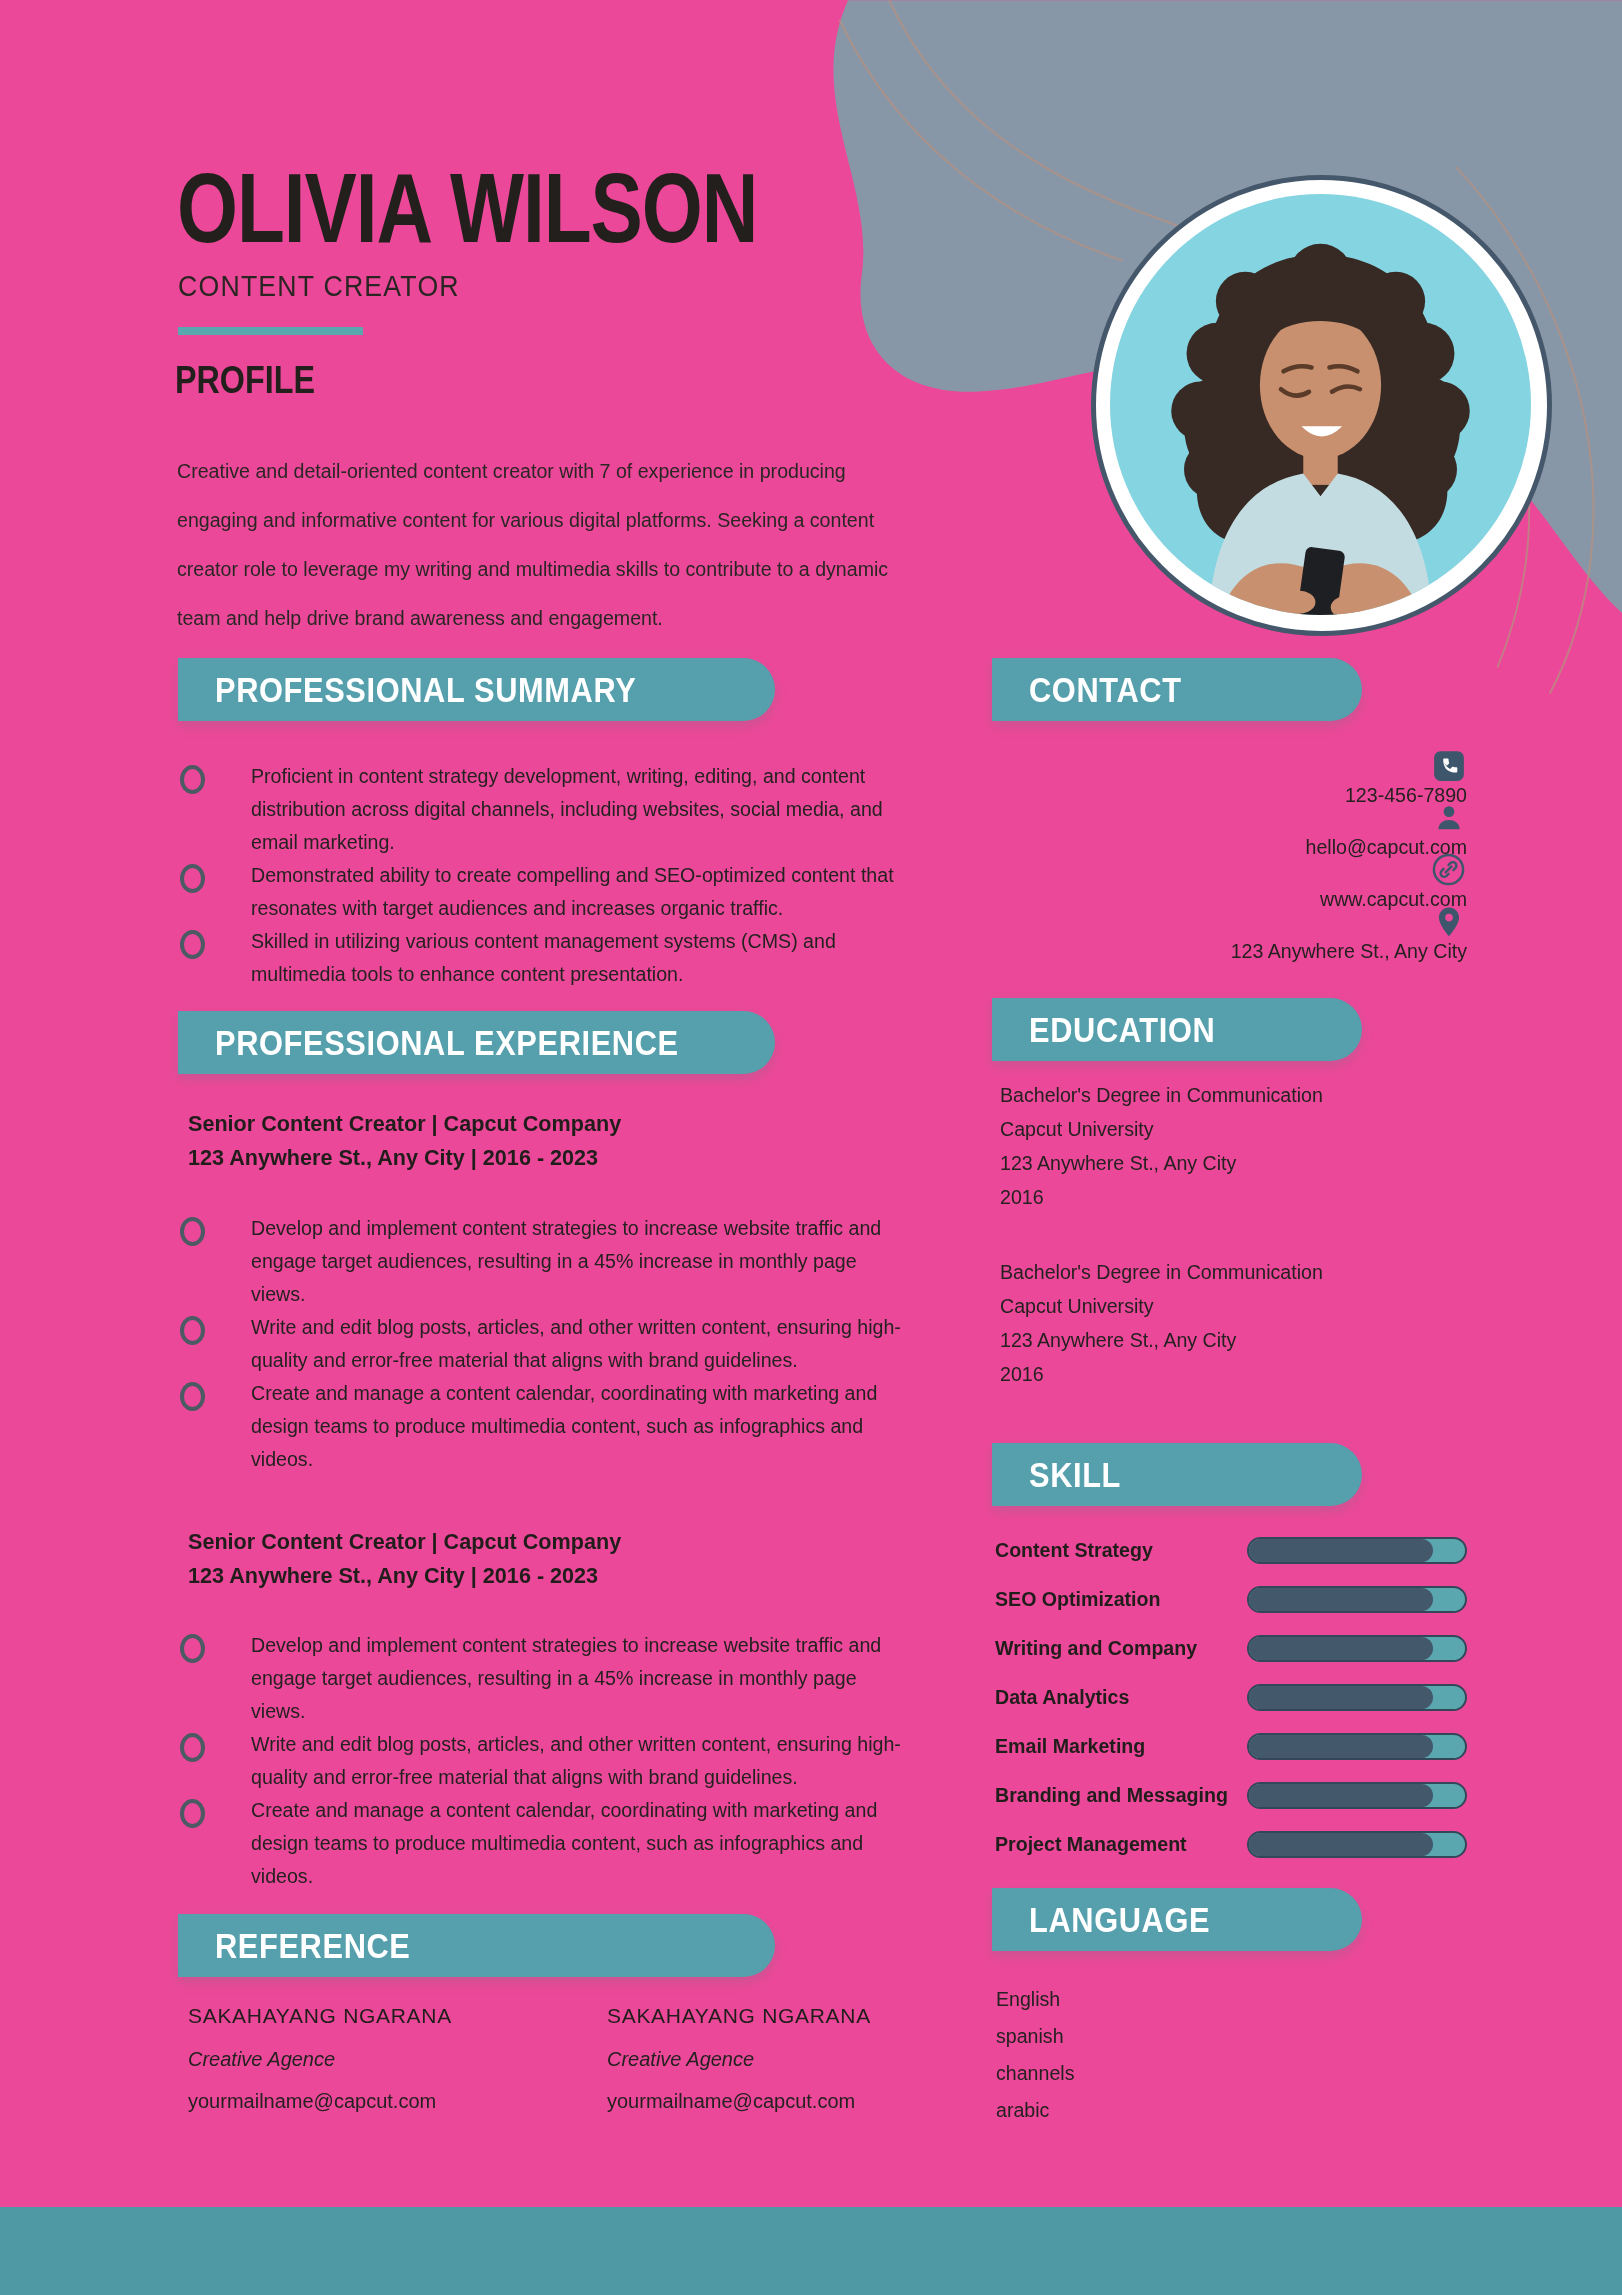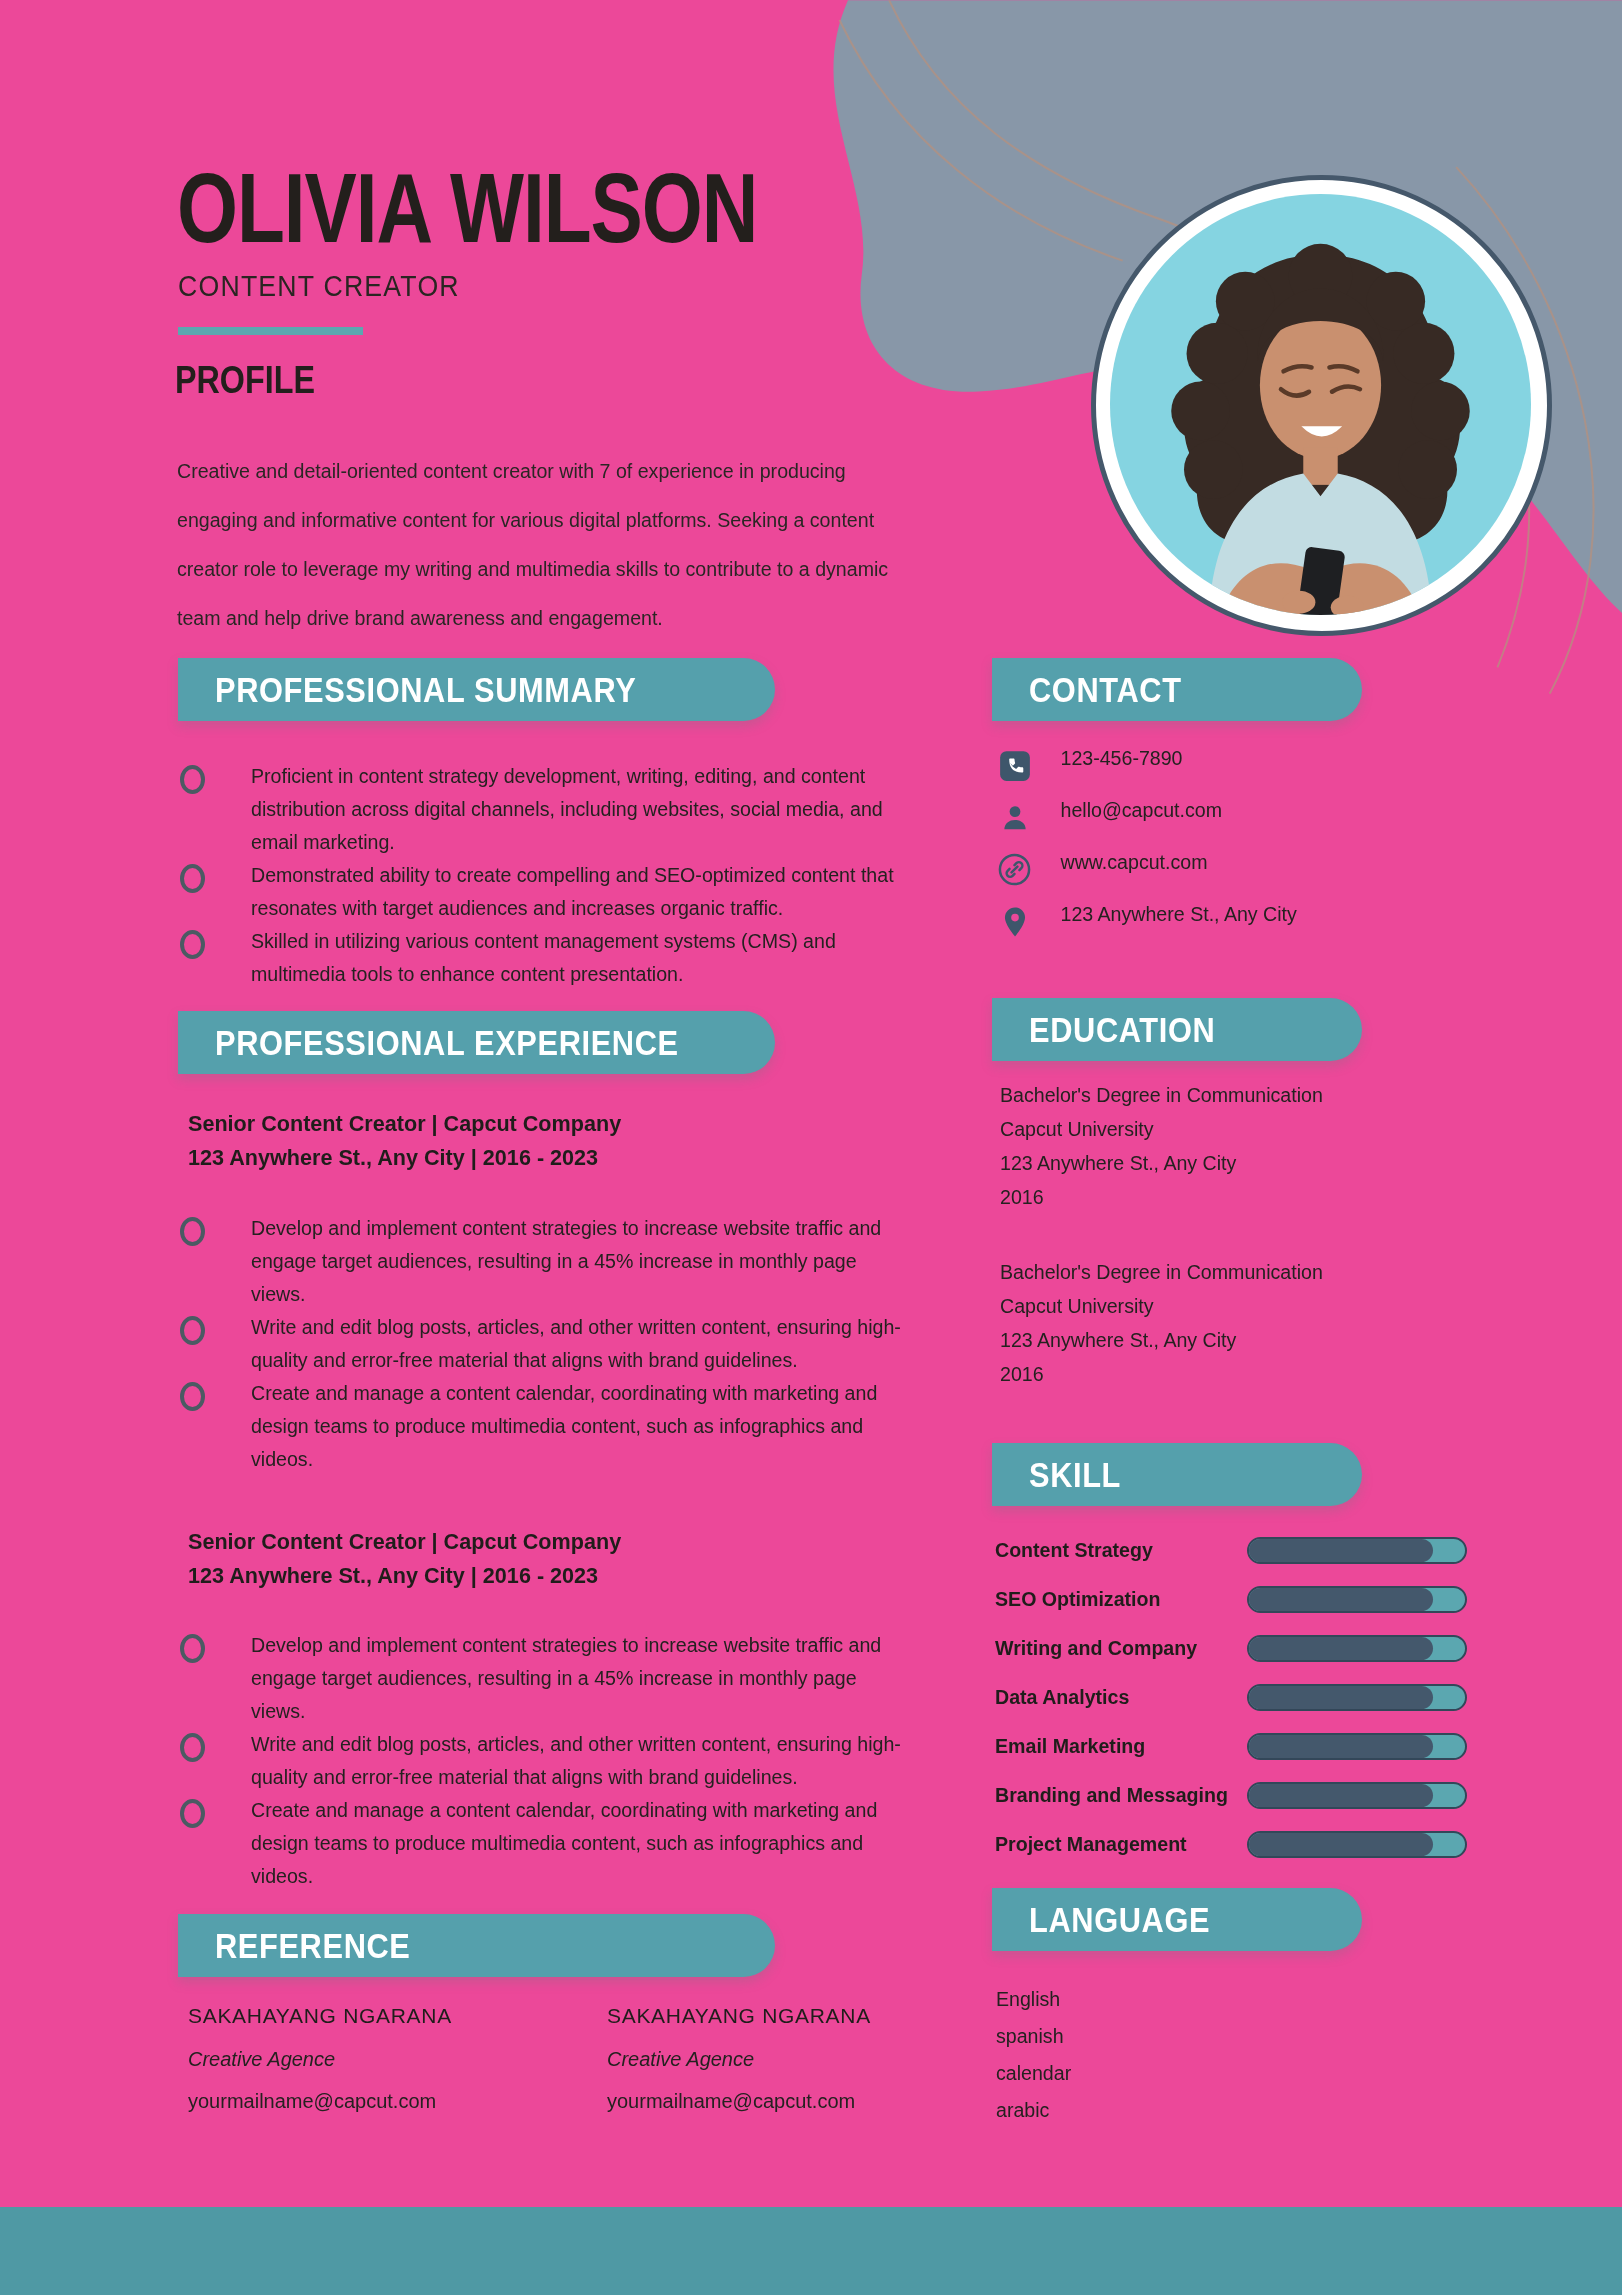--- a/index.html
+++ b/index.html
@@ -29,21 +29,21 @@
   .banner.narrow{left:992px;width:370px;}
   
   .blist{position:absolute;left:180px;width:749px;}
   .brow{display:flex;align-items:flex-start;}
   .bdot{flex-shrink:0;width:17px;height:21px;border:4.6px solid #4b5a63;border-radius:50%;margin-top:4.6px;}
   .btxt{margin-left:46px;width:661px;font-size:19.6px;line-height:33px;color:#252120;}
   
   .job-head{position:absolute;left:188px;font-size:21.6px;font-weight:bold;line-height:34px;color:#201d1b;}
   
   .contact-list{position:absolute;left:996px;top:747px;width:471px;}
-  .crow{display:flex;align-items:flex-start;height:52px;}
+  .crow{display:flex;align-items:flex-end;height:52px;flex-direction:column;}
   .cicon{width:37px;height:37px;flex-shrink:0;display:flex;align-items:center;justify-content:center;}
   .ctxt{margin-left:27.5px;font-size:19.6px;color:#252120;}
   
   .edu{position:absolute;left:1000px;width:484px;font-size:19.6px;line-height:34px;color:#252120;}
   
   .skills{position:absolute;left:995px;top:1526px;width:472px;}
   .srow{display:flex;align-items:center;height:49px;}
   .slabel{flex:1;font-size:19.6px;font-weight:bold;color:#201d1b;}
   .sbar{width:216px;height:23.6px;background:#5ba7b0;border:2.6px solid #334759;border-radius:14.4px;overflow:hidden;}
   .sfill{height:100%;background:#44586c;border-radius:0 11.8px 11.8px 0;}
@@ -296,20 +296,20 @@
     <div class="rcompany">Creative Agence</div>
     <div class="rmail">yourmailname@capcut.com</div>
   </div>
 
   <div class="banner narrow" style="top:1888px;">
     <span>LANGUAGE</span>
   </div>
   <div class="lang">
     <div>English</div>
     <div>spanish</div>
-    <div>calendar</div>
+    <div>channels</div>
     <div>arabic</div>
   </div>
 
   <div class="footer"></div>
 
 </div>
 
 
 </body></html>

